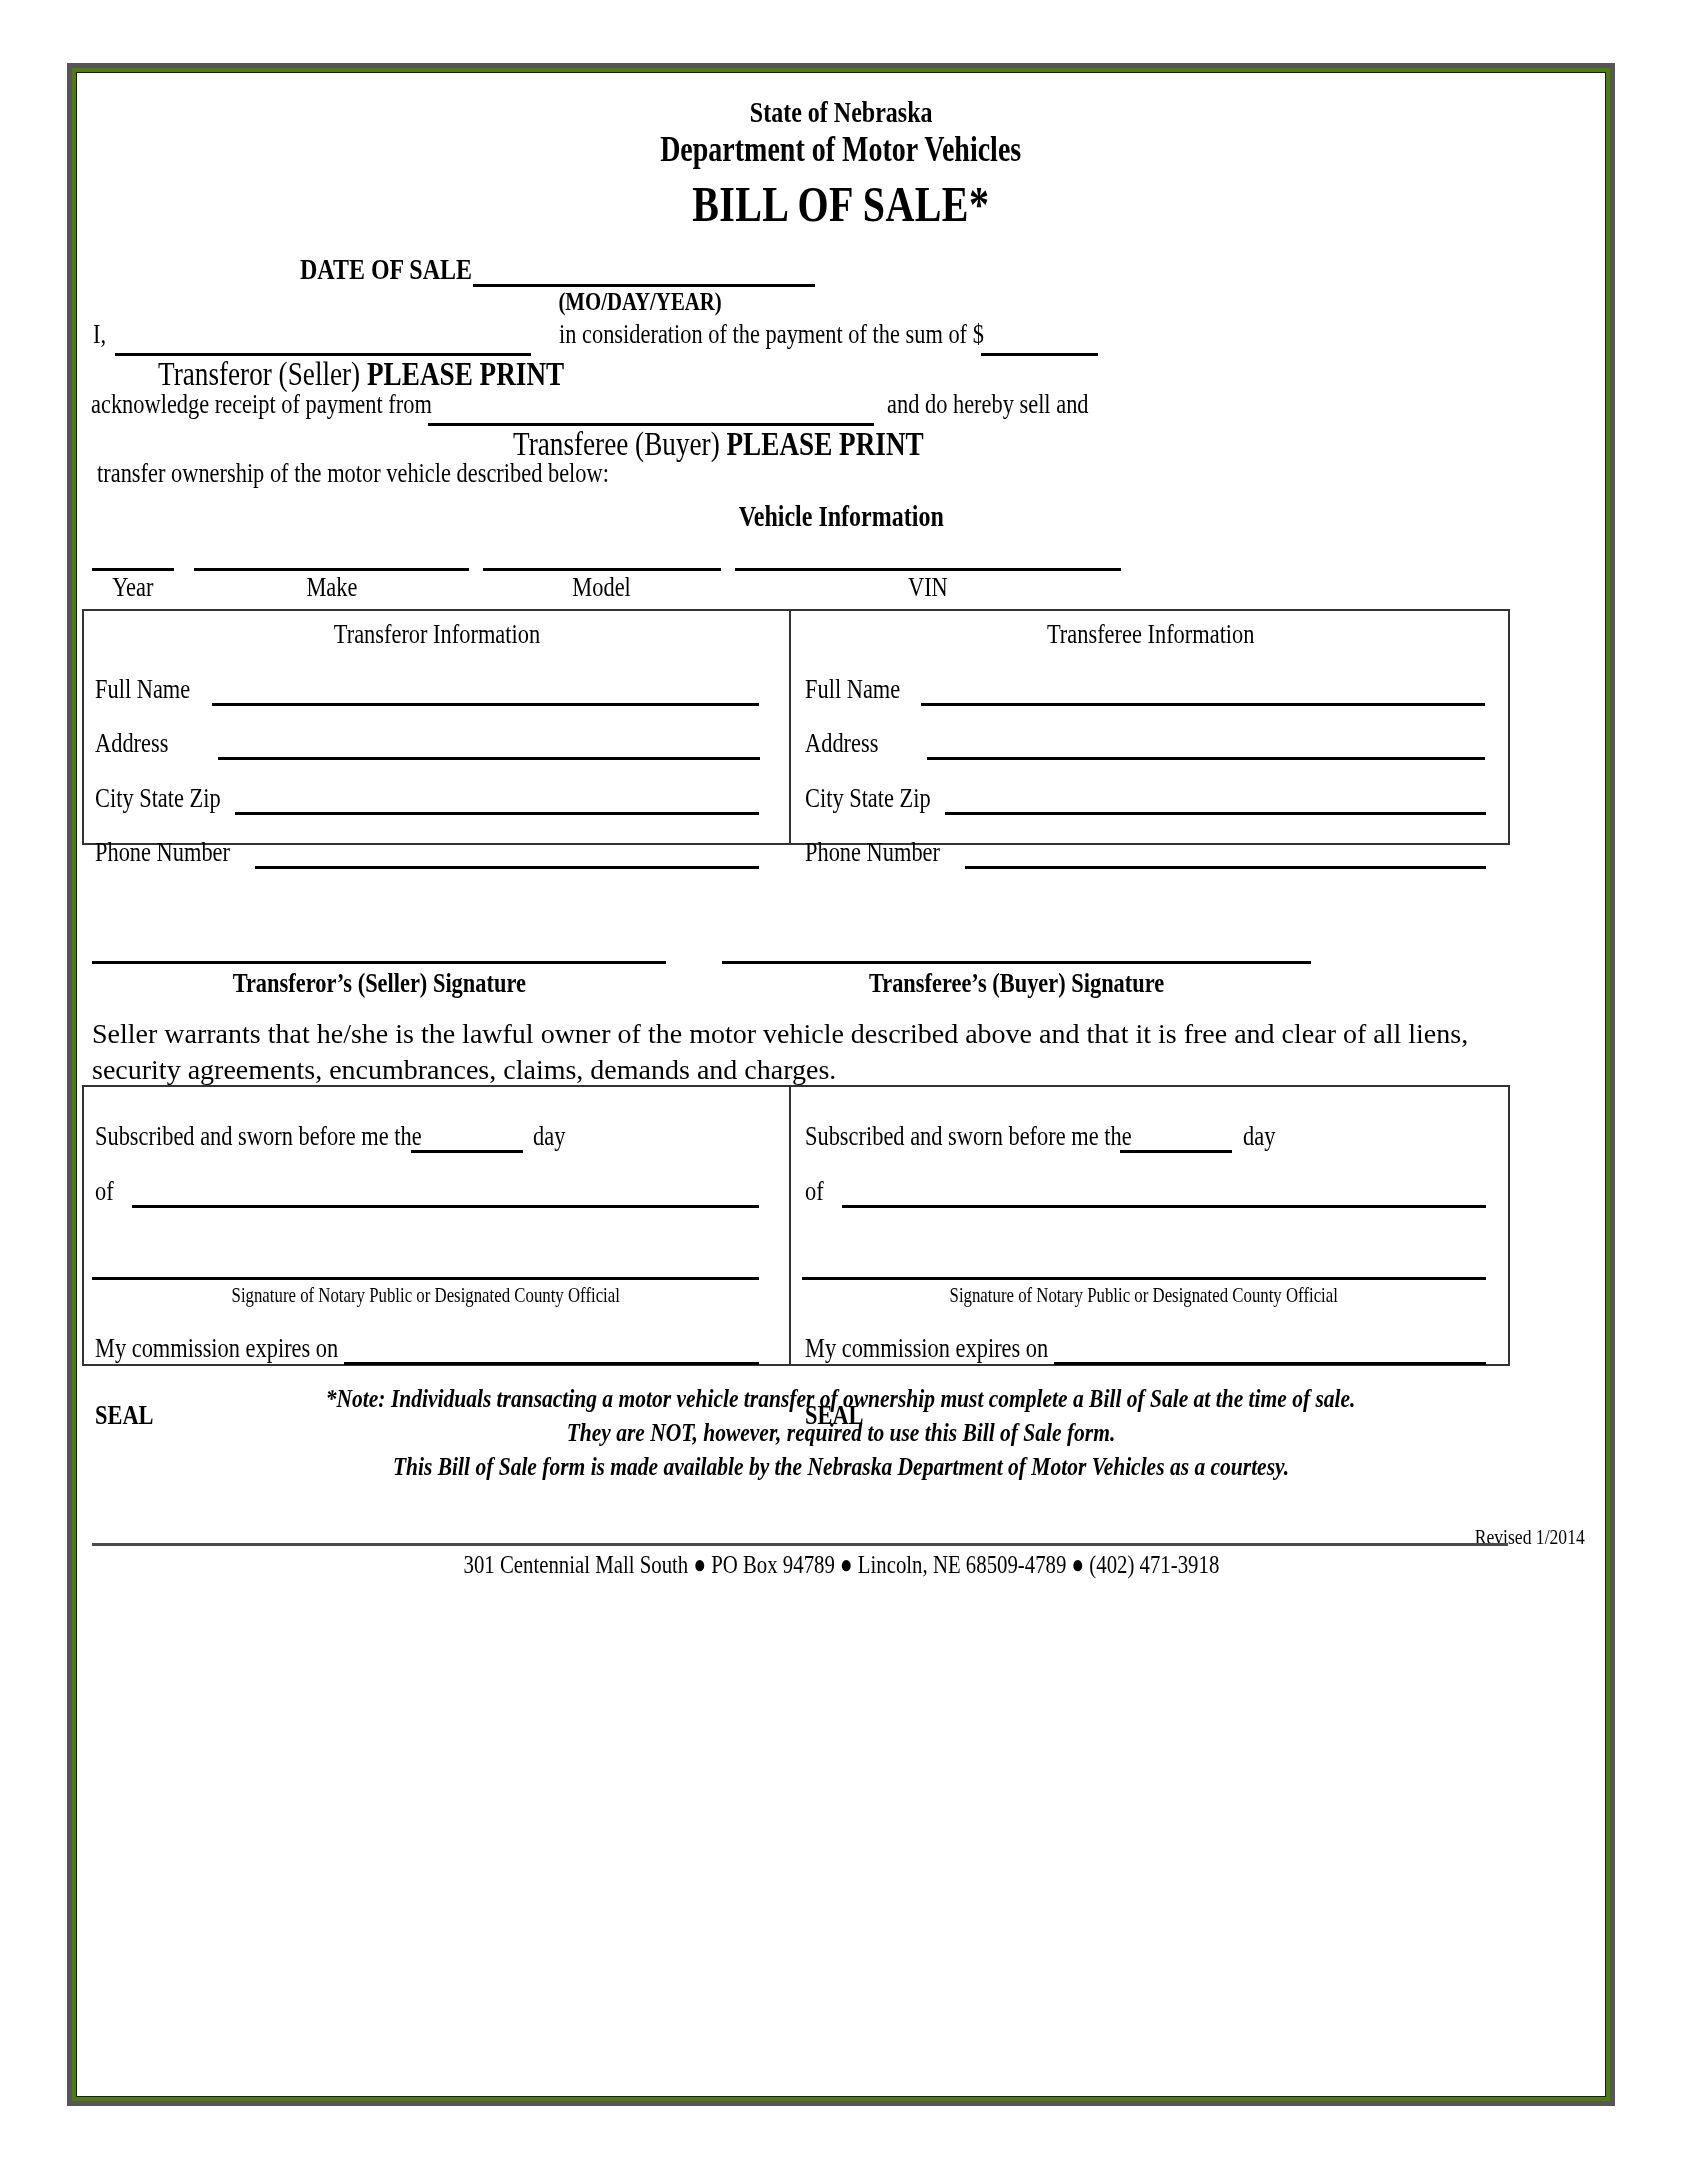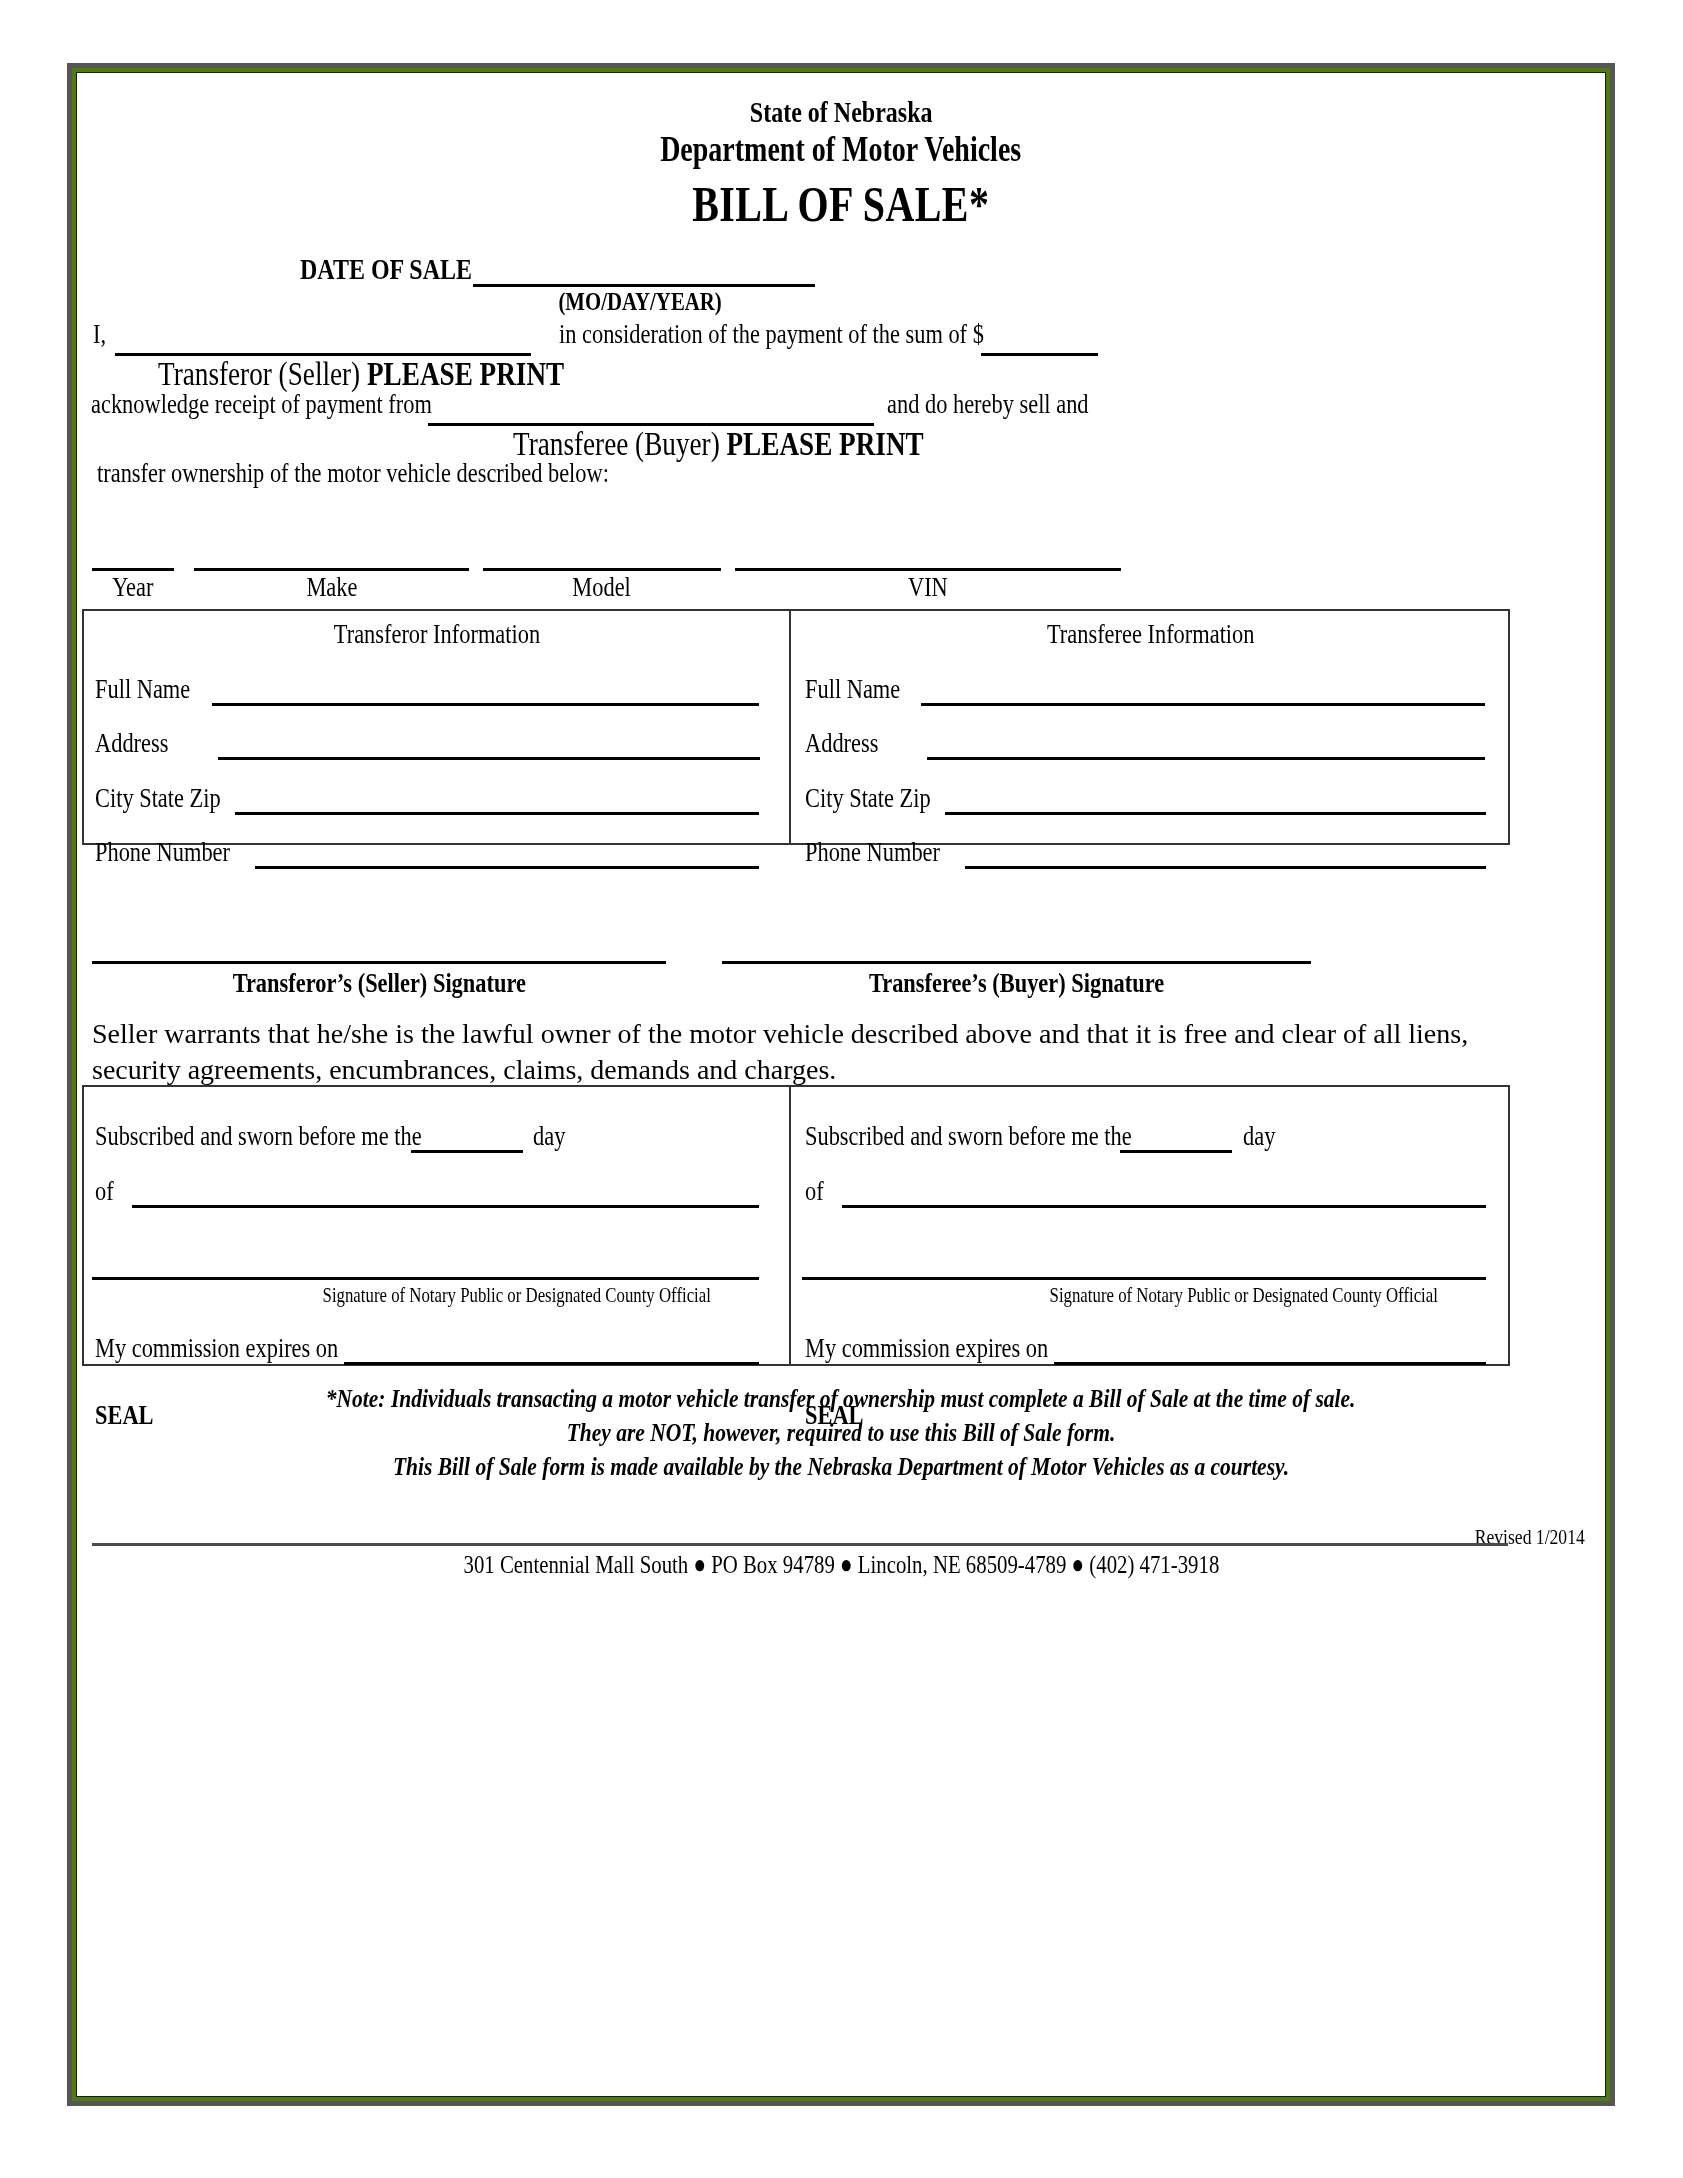--- a/index.html
+++ b/index.html
@@ -195,21 +195,21 @@
     position: absolute;
     left: 712px; top: 1012px;
     width: 2px; height: 281px;
     background: #333333;
   }
   .nline { position: absolute; font-size: 28px; white-space: nowrap; }
   .nrule { position: absolute; height: 3px; background: #000; }
   .ncaption {
     position: absolute;
     font-size: 21px;
-    text-align: right;
+    text-align: center;
   }
 
   
   #note {
     position: absolute;
     left: 0; top: 1309px;
     width: 100%;
     text-align: center;
     font-size: 25px;
     font-weight: bold;
@@ -261,20 +261,21 @@
       <div class="rule" id="rule-sum"></div>
       <div class="sublabel" id="lbl-seller"><span class="cond condL"><span>Transferor (Seller) </span><span class="b">PLEASE PRINT</span></span></div>
 
       <div class="brow" id="row-ack"><span class="cond condL">acknowledge receipt of payment from</span></div>
       <div class="rule" id="rule-buyer"></div>
       <div class="brow" id="ack-after"><span class="cond condL">and do hereby sell and</span></div>
       <div class="sublabel" id="lbl-buyer"><span class="cond condL"><span>Transferee (Buyer) </span><span class="b">PLEASE PRINT</span></span></div>
 
       <div class="brow" id="row-transfer"><span class="cond condL">transfer ownership of the motor vehicle described below:</span></div>
 
+      <div id="vehinfo"><span class="cond">Vehicle Information</span></div>
 
       <div class="rule" id="rule-year"></div>
       <div class="rule" id="rule-make"></div>
       <div class="rule" id="rule-model"></div>
       <div class="rule" id="rule-vin"></div>
 
       <div class="vlabel" id="lbl-year"><span class="cond">Year</span></div>
       <div class="vlabel" id="lbl-make"><span class="cond">Make</span></div>
       <div class="vlabel" id="lbl-model"><span class="cond">Model</span></div>
       <div class="vlabel" id="lbl-vin"><span class="cond">VIN</span></div>

